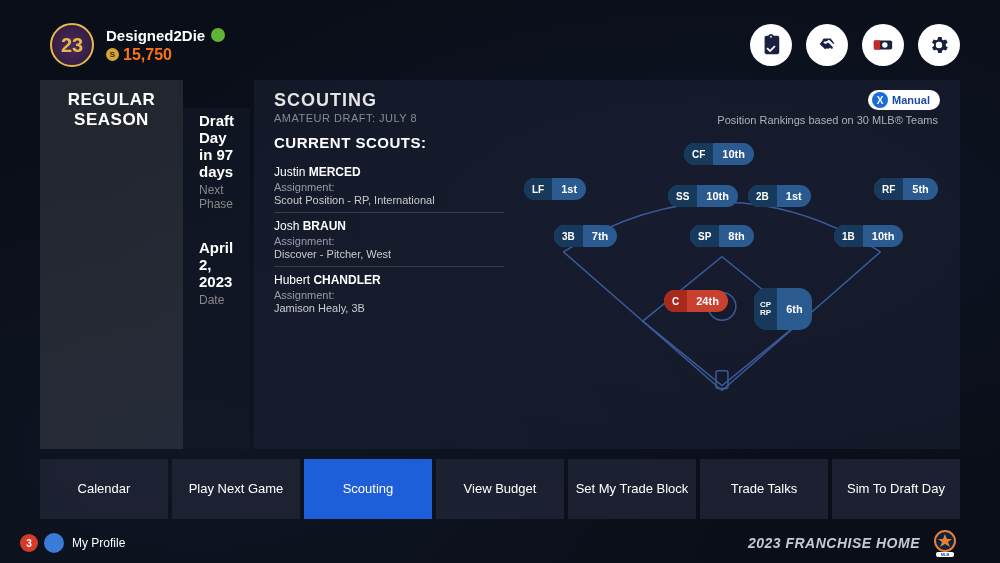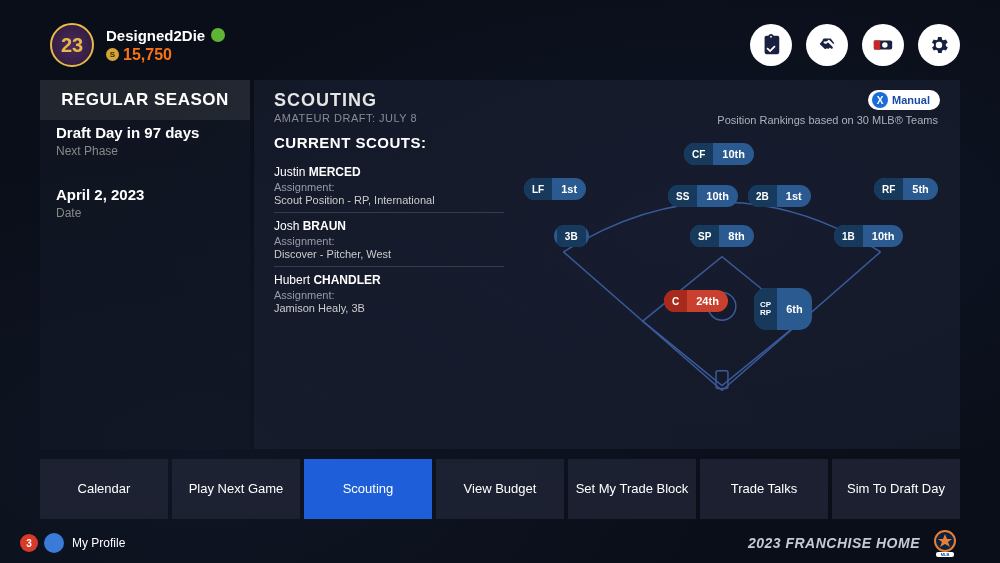--- a/index.html
+++ b/index.html
@@ -19,23 +19,23 @@
 .currency-val { font-size: 16px; color: #f97316; font-weight: bold; }
 .header-spacer { flex: 1; }
 .header-icons { display: flex; gap: 14px; }
 .header-icon { width: 42px; height: 42px; border-radius: 50%; background: #fff; display: flex; align-items: center; justify-content: center; cursor: pointer; color: #1a2040; }
 .header-icon svg { width: 22px; height: 22px; }
 
 
 .content { flex: 1; display: flex; padding: 0 40px 0 40px; gap: 4px; }
 
 
-.side-panel { width: 210px; display: flex; flex-direction: column; }
+.side-panel { width: 210px; display: flex; flex-direction: row; }
 .side-title { background: rgba(255,255,255,0.1); padding: 10px 16px; font-size: 17px; font-weight: 700; letter-spacing: 0.5px; text-align: center; }
-.side-body { background: rgba(20,25,40,0.6); padding: 4px 16px; flex: 1; }
+.side-body { background: rgba(20,25,40,0.6); padding: 4px 16px; flex: 1; margin-top: 28px; }
 .side-block { margin-bottom: 28px; }
 .side-block-main { font-size: 15px; font-weight: 600; }
 .side-block-sub { font-size: 12px; color: #888; margin-top: 3px; }
 
 
 .main-panel { flex: 1; background: rgba(30,35,52,0.55); padding: 10px 20px 16px; position: relative; display: flex; }
 .main-left { width: 230px; flex-shrink: 0; }
 .main-title { font-size: 18px; font-weight: 700; letter-spacing: 1px; color: #e5e5e5; }
 .main-sub { font-size: 11px; color: #8a8a95; letter-spacing: 0.5px; margin-top: 1px; }
 .scouts-title { font-size: 15px; font-weight: 700; letter-spacing: 0.5px; margin-top: 10px; margin-bottom: 8px; }
@@ -190,21 +190,21 @@
             <span class="pos-rank">10th</span>
           </div>
           <div class="pos-badge" style="left:244px; top:45px;">
             <span class="pos-label">2B</span>
             <span class="pos-rank">1st</span>
           </div>
           <div class="pos-badge" style="left:370px; top:38px;">
             <span class="pos-label">RF</span>
             <span class="pos-rank">5th</span>
           </div>
-          <div class="pos-badge" style="left:50px; top:85px;flex-direction:column;">
+          <div class="pos-badge" style="left:50px; top:85px;">
             <span class="pos-label">3B</span>
             <span class="pos-rank">7th</span>
           </div>
           <div class="pos-badge" style="left:186px; top:85px;">
             <span class="pos-label">SP</span>
             <span class="pos-rank">8th</span>
           </div>
           <div class="pos-badge" style="left:330px; top:85px;">
             <span class="pos-label">1B</span>
             <span class="pos-rank">10th</span>

